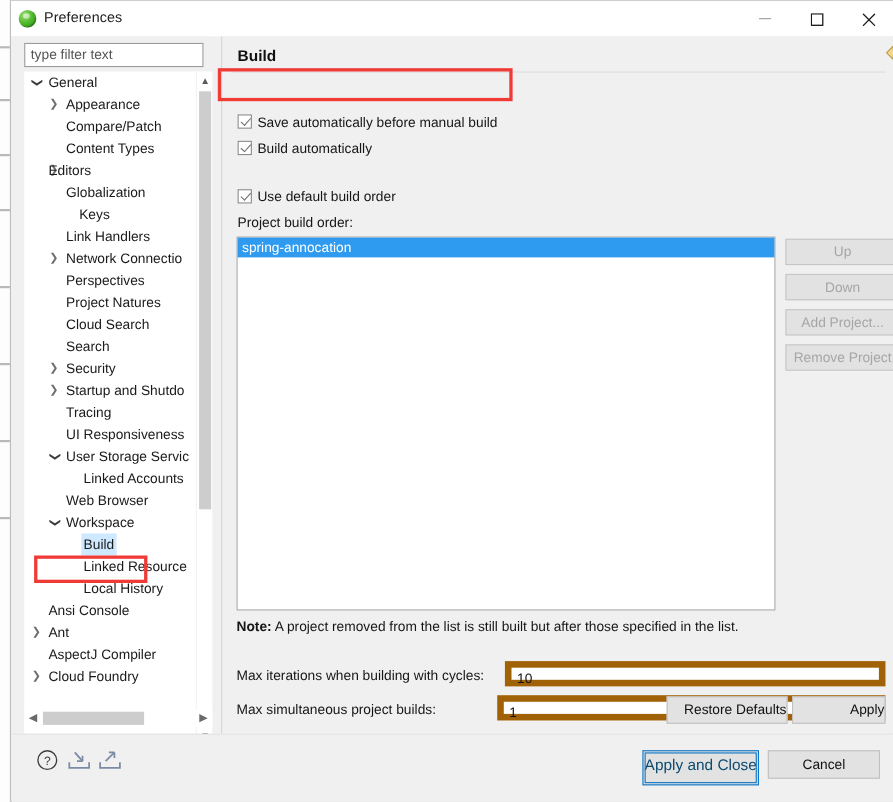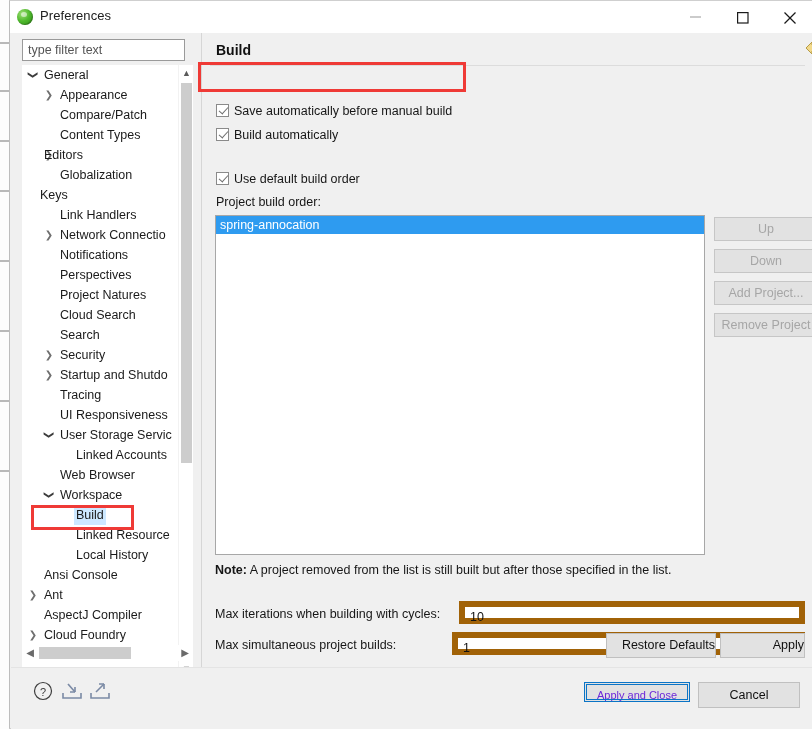--- a/index.html
+++ b/index.html
@@ -313,28 +313,28 @@
     width: 801px; height: 62px;
     background: #f0f0f0;
     border-top: 1px solid #e4e4e4;
   }
   .footer-icons { position: absolute; left: 22px; top: 13px; }
   .ficon { position: absolute; top: 0; width: 24px; height: 24px; }
 
   .btn-apply-close {
     position: absolute;
     left: 573px; top: 14px;
-    width: 106px; height: 20px;
+    width: 106px; height: 32px;
     background: #e2e2e2;
     border: 1px solid #0a74c6;
     outline: 1px solid #0a74c6;
     outline-offset: -3px;
-    font-size: 11px;
+    font-size: 14px;
     line-height: 24px;
-    color: #6d28d9;
+    color: #0c4a6e;
     text-align: center;
   }
   .btn-cancel {
     position: absolute;
     left: 687px; top: 14px;
     width: 102px; height: 26px;
     background: #e2e2e2;
     border: 1px solid #c0c0c0;
     font-size: 12.5px;
     line-height: 24px;
@@ -393,24 +393,23 @@
       <div class="filter-box">type filter text</div>
 
       <div class="tree-wrap">
         <div class="tree-list" id="tree-list">
             <div class="tree-item"><span class="arrow open" style="left: 4px; transform: rotate(90deg); transform-origin: center center;">❯</span><span class="lbl" style="margin-left: 20px;">General</span></div>
             <div class="tree-item"><span class="arrow" style="left: 20px; transform-origin: center center;">❯</span><span class="lbl" style="margin-left: 36px;">Appearance</span></div>
             <div class="tree-item"><span class="lbl" style="margin-left: 36px;">Compare/Patch</span></div>
             <div class="tree-item"><span class="lbl" style="margin-left: 36px;">Content Types</span></div>
             <div class="tree-item"><span class="arrow" style="left: 20px; transform-origin: center center;">❯</span><span class="lbl" style="margin-left: 20px;">Editors</span></div>
             <div class="tree-item"><span class="lbl" style="margin-left: 36px;">Globalization</span></div>
-            <div class="tree-item"><span class="lbl" style="margin-left: 16px;">Keys</span></div>
+            <div class="tree-item"><span class="lbl" style="margin-left: 48px;">Keys</span></div>
             <div class="tree-item"><span class="lbl" style="margin-left: 36px;">Link Handlers</span></div>
             <div class="tree-item"><span class="arrow" style="left: 20px; transform-origin: center center;">❯</span><span class="lbl" style="margin-left: 36px;">Network Connectio</span></div>
-            <div class="tree-item"><span class="lbl" style="margin-left: 36px;">Notifications</span></div>
             <div class="tree-item"><span class="lbl" style="margin-left: 36px;">Perspectives</span></div>
             <div class="tree-item"><span class="lbl" style="margin-left: 36px;">Project Natures</span></div>
             <div class="tree-item"><span class="lbl" style="margin-left: 36px;">Cloud Search</span></div>
             <div class="tree-item"><span class="lbl" style="margin-left: 36px;">Search</span></div>
             <div class="tree-item"><span class="arrow" style="left: 20px; transform-origin: center center;">❯</span><span class="lbl" style="margin-left: 36px;">Security</span></div>
             <div class="tree-item"><span class="arrow" style="left: 20px; transform-origin: center center;">❯</span><span class="lbl" style="margin-left: 36px;">Startup and Shutdo</span></div>
             <div class="tree-item"><span class="lbl" style="margin-left: 36px;">Tracing</span></div>
             <div class="tree-item"><span class="lbl" style="margin-left: 36px;">UI Responsiveness</span></div>
             <div class="tree-item"><span class="arrow open" style="left: 20px; transform: rotate(90deg); transform-origin: center center;">❯</span><span class="lbl" style="margin-left: 36px;">User Storage Servic</span></div>
             <div class="tree-item"><span class="lbl" style="margin-left: 52px;">Linked Accounts</span></div>

